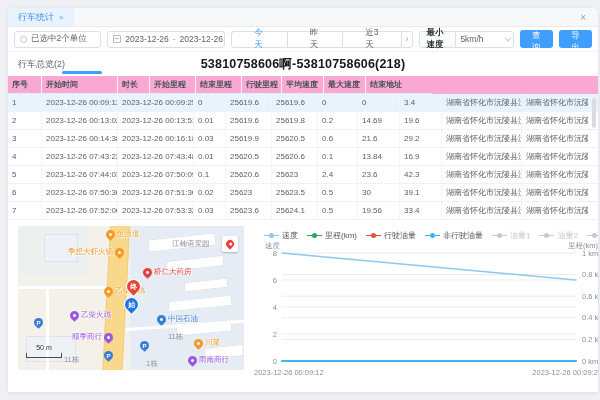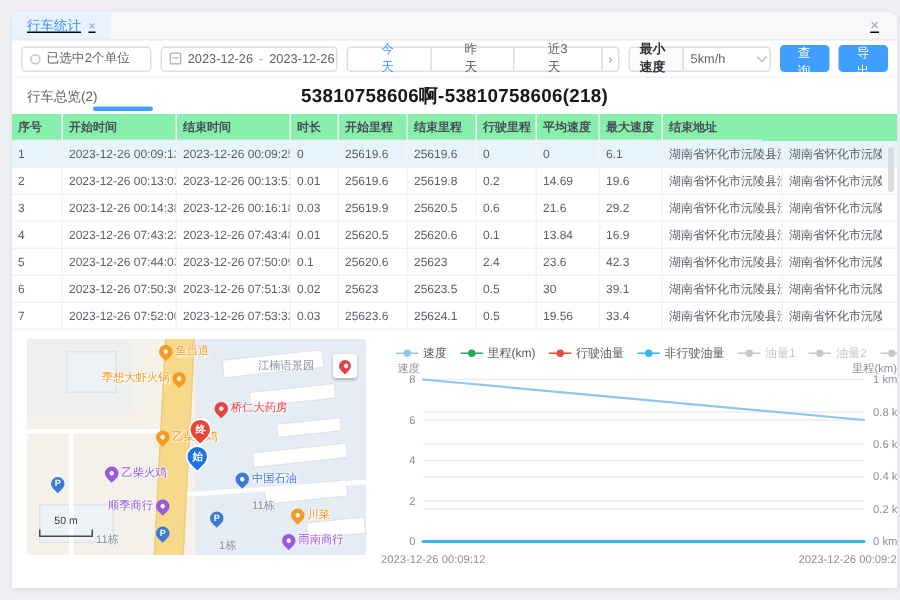--- a/index.html
+++ b/index.html
@@ -1,19 +1,19 @@
 <!DOCTYPE html>
 <html><head>
 <meta charset="utf-8">
 <style>
   * { margin:0; padding:0; box-sizing:border-box; }
   body { width:600px; height:400px; background:#eef0f3; font-family:"Liberation Sans","DejaVu Sans",sans-serif; overflow:hidden; position:relative; }
   .card { position:absolute; left:8px; top:8px; width:590px; height:384px; background:#fff; border-radius:6px 6px 0 0; box-shadow:0 1px 4px rgba(0,0,0,.08); overflow:hidden; display:flex; flex-direction:column; }
   
-  .tabbar { height:19px; background:#f7f8fa; border-bottom:1px solid #e9ebee; display:flex; align-items:stretch; flex:none;text-decoration:underline; }
+  .tabbar { height:19px; background:#f7f8fa; border-bottom:1px solid #e9ebee; display:flex; align-items:stretch; flex:none; }
   .tab { display:flex; align-items:center; gap:5px; padding:0 10px; background:#e8f3fe; color:#3d8df5; font-size:9px; border-radius:5px 0 0 0; cursor:pointer; }
   .tab .x { font-size:8px; color:#6aa5ec; }
   .tabbar .sp { flex:1; }
   .closeall { display:flex; align-items:center; padding:0 12px; color:#9aa0a8; font-size:10px; cursor:pointer; }
   
   .toolbar { height:25px; border-bottom:1px solid #f1f2f4; display:flex; align-items:center; padding:0 6px; gap:6px; flex:none; }
   .ctrl { height:17px; border:1px solid #dcdfe6; border-radius:3px; background:#fff; font-size:8.5px; color:#606266; display:flex; align-items:center; padding:0 5px; gap:4px; white-space:nowrap; }
   .circle-ic { width:7px; height:7px; border:1px solid #c0c4cc; border-radius:50%; flex:none; }
   .cal-ic { width:8px; height:8px; border:1px solid #b6bac1; border-radius:1px; position:relative; flex:none; }
   .cal-ic:before { content:""; position:absolute; left:1px; right:1px; top:1.5px; height:1px; background:#b6bac1; }
@@ -26,21 +26,21 @@
   .chev { width:5px; height:5px; border-right:1px solid #c0c4cc; border-bottom:1px solid #c0c4cc; transform:rotate(45deg) translateY(-2px); }
   .pbtn { height:18px; background:#409eff; color:#fff; border:none; border-radius:3px; font-size:8.5px; padding:0 9px; cursor:pointer; }
   
   .ovhead { height:24px; position:relative; display:flex; align-items:center; padding:0 10px; flex:none; }
   .ovtab { font-size:9px; color:#606266; cursor:pointer; }
   .ovline { position:absolute; left:54px; bottom:2px; width:40px; height:3px; background:#409eff; border-radius:2px; }
   .ovtitle { position:absolute; left:0; right:0; text-align:center; font-size:12.5px; font-weight:700; color:#17181a; letter-spacing:.2px; }
   
   .tablewrap { position:relative; flex:none; }
   .thead, .trow { display:flex; }
-  .thead { height:18px; background:#86efac; }
+  .thead { height:18px; background:#f9a8d4; }
   .thead .tcell { font-weight:700; color:#494f57; border-bottom:1px solid #e9ebee; }
   .trow { height:18px; border-bottom:1px solid #f0f1f3; background:#fff; cursor:pointer; }
   .trow.selected { background:#e7f4fe; }
   .tcell { font-size:8px; color:#5b6066; padding:0 4px; display:flex; align-items:center; overflow:hidden; white-space:nowrap; border-right:1px solid #f3f4f6; flex:none; }
   .c0{width:34px}.c1{width:76px}.c2{width:76px}.c3{width:32px}.c4{width:46px}.c5{width:46px}.c6{width:40px}.c7{width:42px}.c8{width:42px}.c9{width:80px}.c10{width:66px;border-right:none}
   .vscroll { position:absolute; right:2px; top:22px; width:4px; height:30px; background:#d8dbe0; border-radius:2px; }
   
   .bottom { flex:1; display:flex; gap:8px; padding:6px 4px 0 10px; }
   
   .map { position:relative; width:226px; height:144px; overflow:hidden; border-radius:2px; background:#f3f1ea; flex:none; }
@@ -118,40 +118,39 @@
   <div class="ovhead">
     <span class="ovtab">行车总览(2)</span>
     <span class="ovline"></span>
     <div class="ovtitle">53810758606啊-53810758606(218)</div>
   </div>
 
   <div class="tablewrap">
     <div class="thead" id="thead">
         <div class="tcell c0">序号</div>
         <div class="tcell c1">开始时间</div>
-        <div class="tcell c2">结束时间</div>
         <div class="tcell c3">时长</div>
         <div class="tcell c4">开始里程</div>
         <div class="tcell c5">结束里程</div>
         <div class="tcell c6">行驶里程</div>
         <div class="tcell c7">平均速度</div>
         <div class="tcell c8">最大速度</div>
         <div class="tcell c10">结束地址</div>
       </div>
     <div id="tbody">
         <div class="trow selected">
           <div class="tcell c0">1</div>
           <div class="tcell c1">2023-12-26 00:09:12</div>
           <div class="tcell c2">2023-12-26 00:09:25</div>
           <div class="tcell c3">0</div>
           <div class="tcell c4">25619.6</div>
           <div class="tcell c5">25619.6</div>
           <div class="tcell c6">0</div>
           <div class="tcell c7">0</div>
-          <div class="tcell c8">6.1</div>
+          <div class="tcell c8">3.4</div>
           <div class="tcell c9">湖南省怀化市沅陵县沅...</div>
           <div class="tcell c10">湖南省怀化市沅陵县沅...</div>
         </div>
         <div class="trow">
           <div class="tcell c0">2</div>
           <div class="tcell c1">2023-12-26 00:13:02</div>
           <div class="tcell c2">2023-12-26 00:13:51</div>
           <div class="tcell c3">0.01</div>
           <div class="tcell c4">25619.6</div>
           <div class="tcell c5">25619.8</div>

